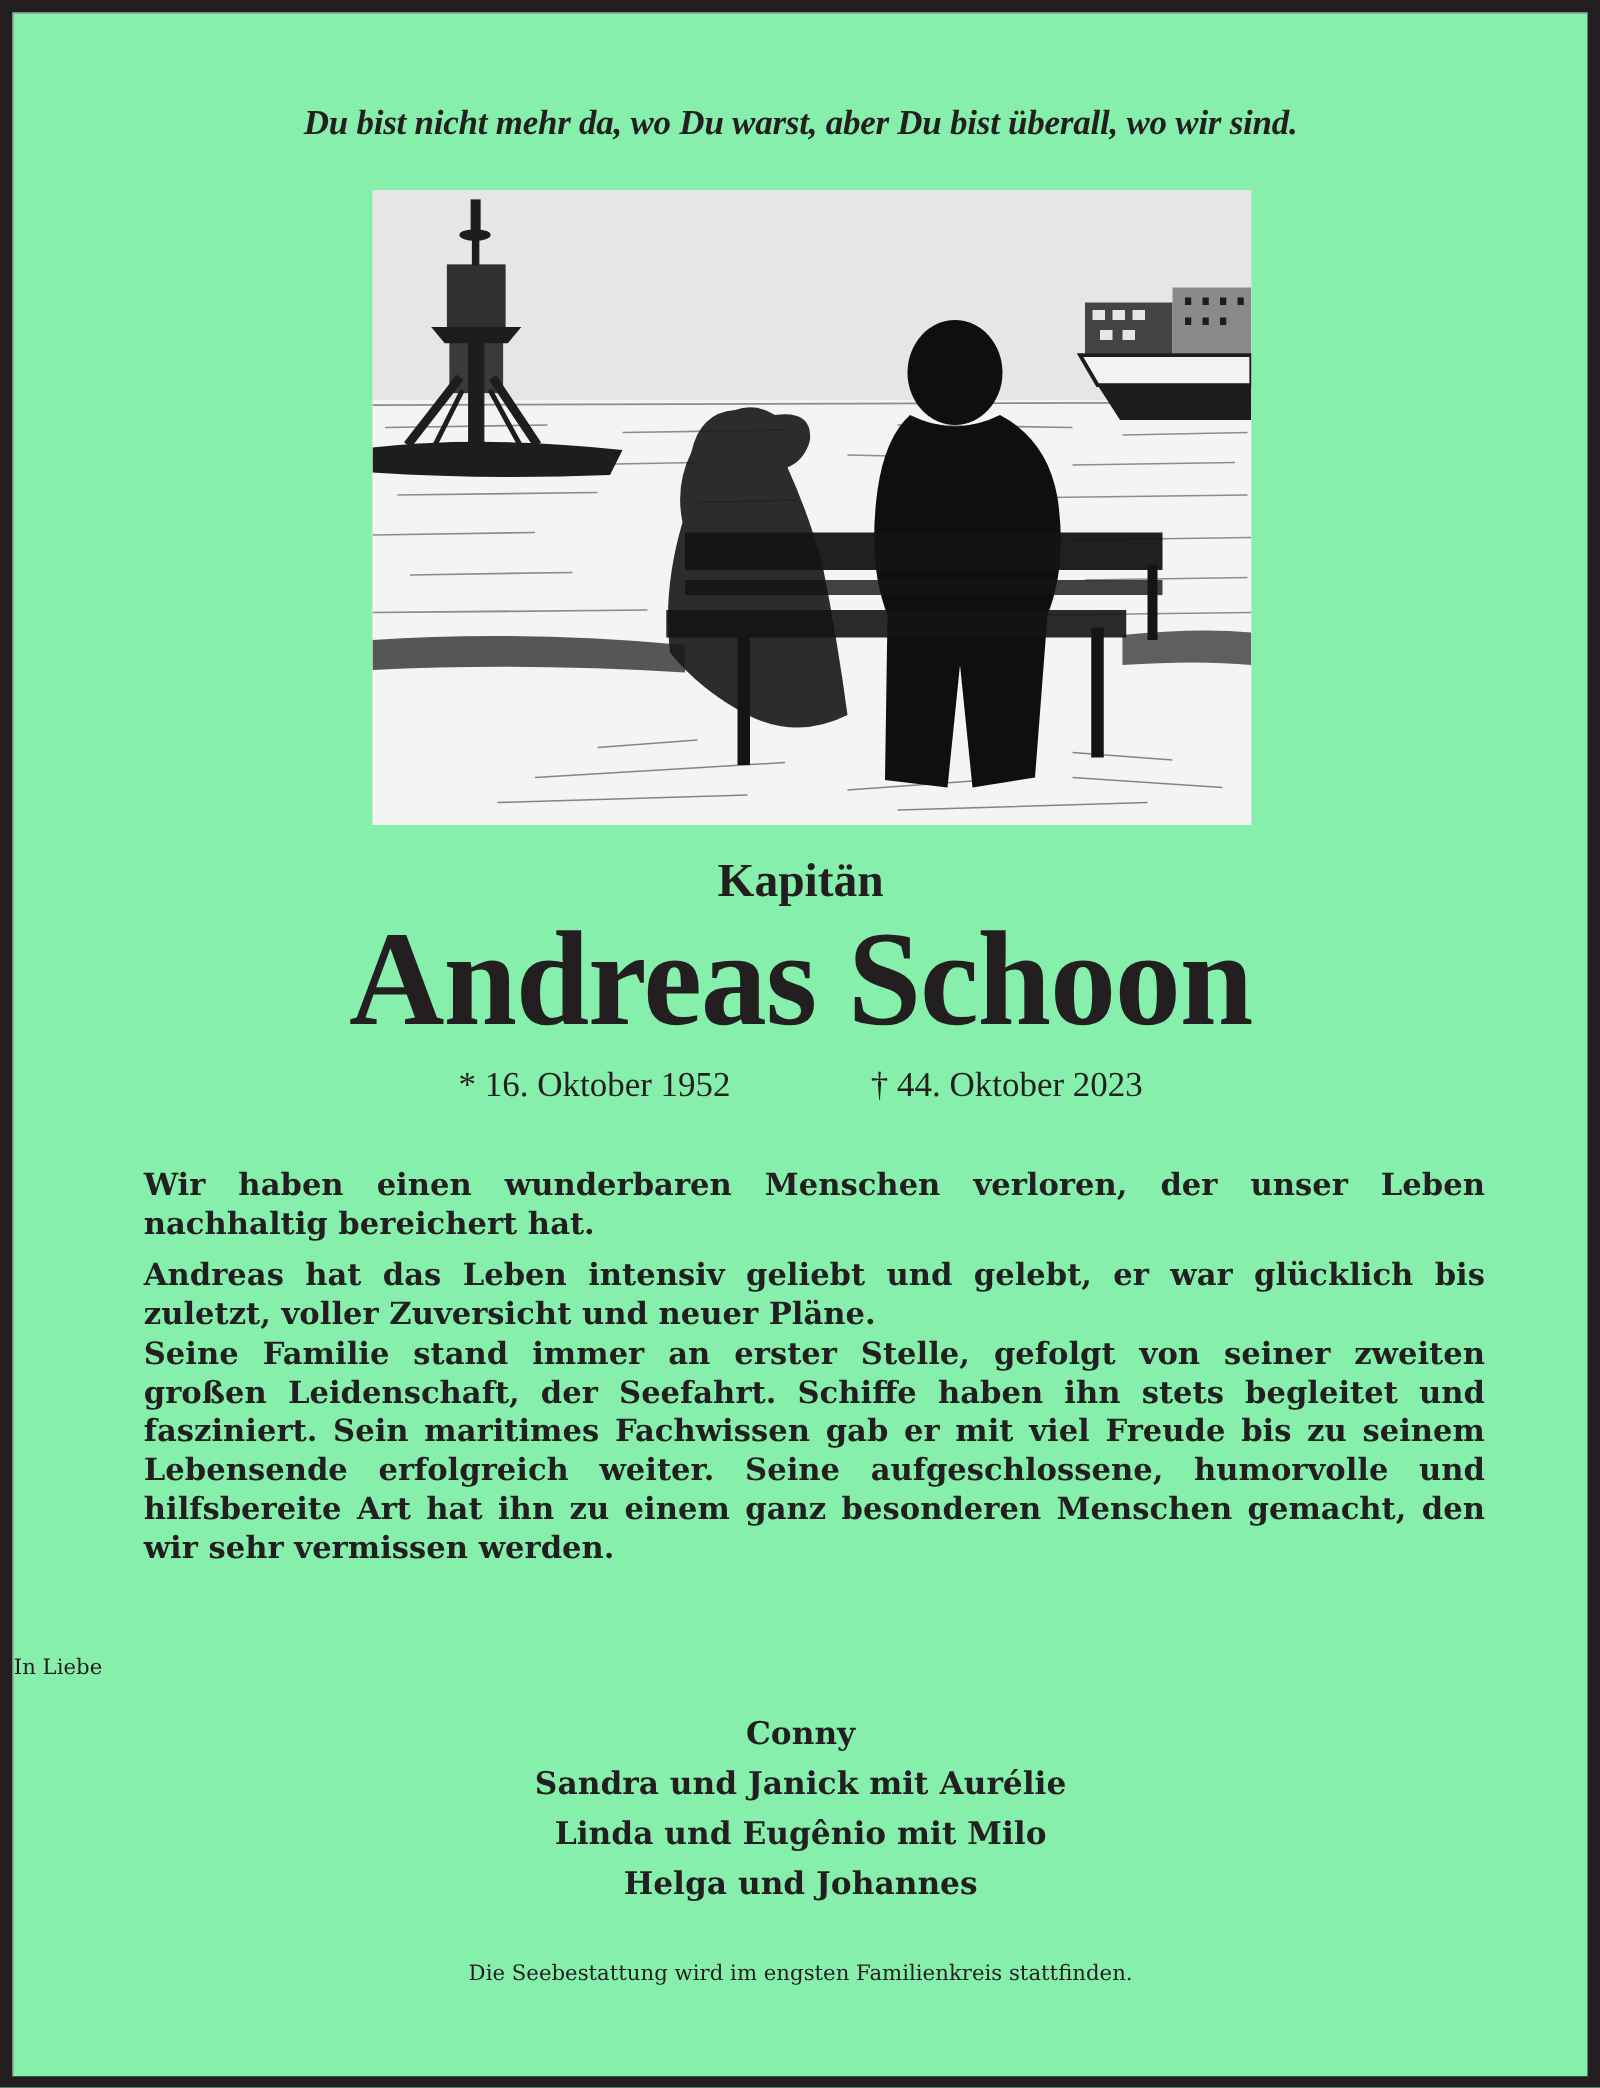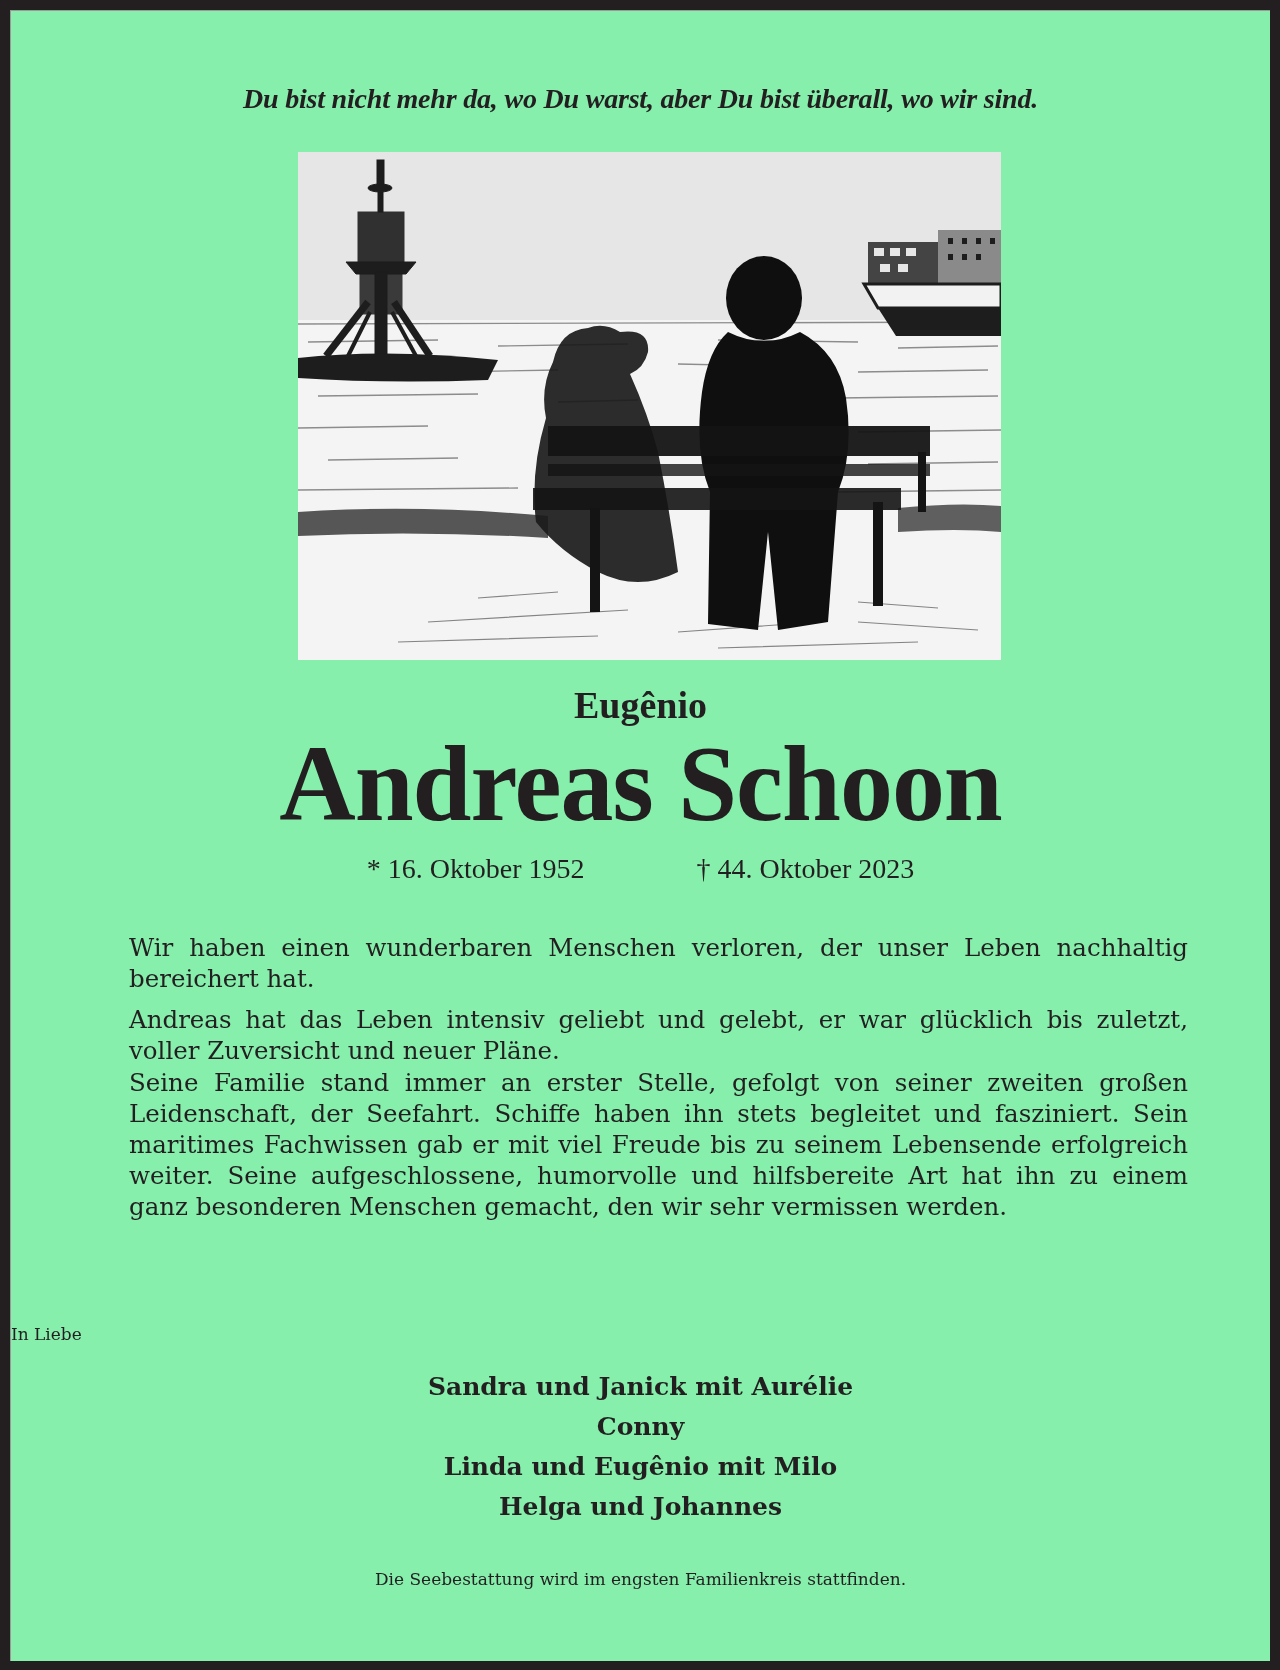--- a/index.html
+++ b/index.html
@@ -61,21 +61,21 @@
   }
   .body-text {
     position: absolute;
     left: 104px; top: 922px; width: 1073px;
     font-family: "DejaVu Serif", serif;
     font-size: 24.5px;
     line-height: 1.26;
     text-align: justify;
     hyphens: manual;
   }
-  .body-text p { margin: 0 0 10px 14px; }
+  .body-text p { margin: 0 0 10px 0; font-weight: bold; }
   .body-text p.tight { margin-bottom: 2px; }
   .closing {
     position: absolute; top: 1313px; left: 0; width: 100%;
     text-align: left;
     font-family: "DejaVu Serif", serif;
     font-size: 17px;
   }
   .family {
     position: absolute; top: 1356px; left: 0; width: 100%;
     text-align: center;
@@ -181,37 +181,37 @@
         <rect x="250" y="274" width="382" height="30" opacity="0.95"></rect>
         <rect x="250" y="312" width="382" height="12" opacity="0.8"></rect>
         <rect x="235" y="336" width="368" height="22" opacity="0.9"></rect>
         <rect x="292" y="356" width="10" height="104"></rect>
         <rect x="575" y="350" width="10" height="104"></rect>
         <rect x="620" y="300" width="8" height="60"></rect>
       </g>
     </svg>
   </div>
 
-  <div class="title">Eugênio</div>
+  <div class="title">Kapitän</div>
   <div class="name">Andreas Schoon</div>
 
   <div class="dates">
     <span>* 16. Oktober 1952</span>
     <span>† 44. Oktober 2023</span>
   </div>
 
   <div class="body-text">
     <p>Wir haben einen wunderbaren Menschen verloren, der unser Leben nachhaltig bereichert hat.</p>
     <p class="tight">Andreas hat das Leben intensiv geliebt und gelebt, er war glücklich bis zuletzt, voller Zuversicht und neuer Pläne.</p>
     <p>Seine Familie stand immer an erster Stelle, gefolgt von seiner zweiten großen Leidenschaft, der Seefahrt. Schiffe haben ihn stets begleitet und fasziniert. Sein maritimes Fachwissen gab er mit viel Freude bis zu sei­nem Lebensende erfolgreich weiter. Seine aufgeschlossene, humorvolle und hilfsbereite Art hat ihn zu einem ganz besonderen Menschen gemacht, den wir sehr vermissen werden.</p>
   </div>
 
   <div class="closing">In Liebe</div>
 
   <div class="family">
+    <div>Conny</div>
     <div>Sandra und Janick mit Aurélie</div>
-    <div>Conny</div>
     <div>Linda und Eugênio mit Milo</div>
     <div>Helga und Johannes</div>
   </div>
 
   <div class="notice">Die Seebestattung wird im engsten Familienkreis stattfinden.</div>
 </div>
 
 </body></html>

